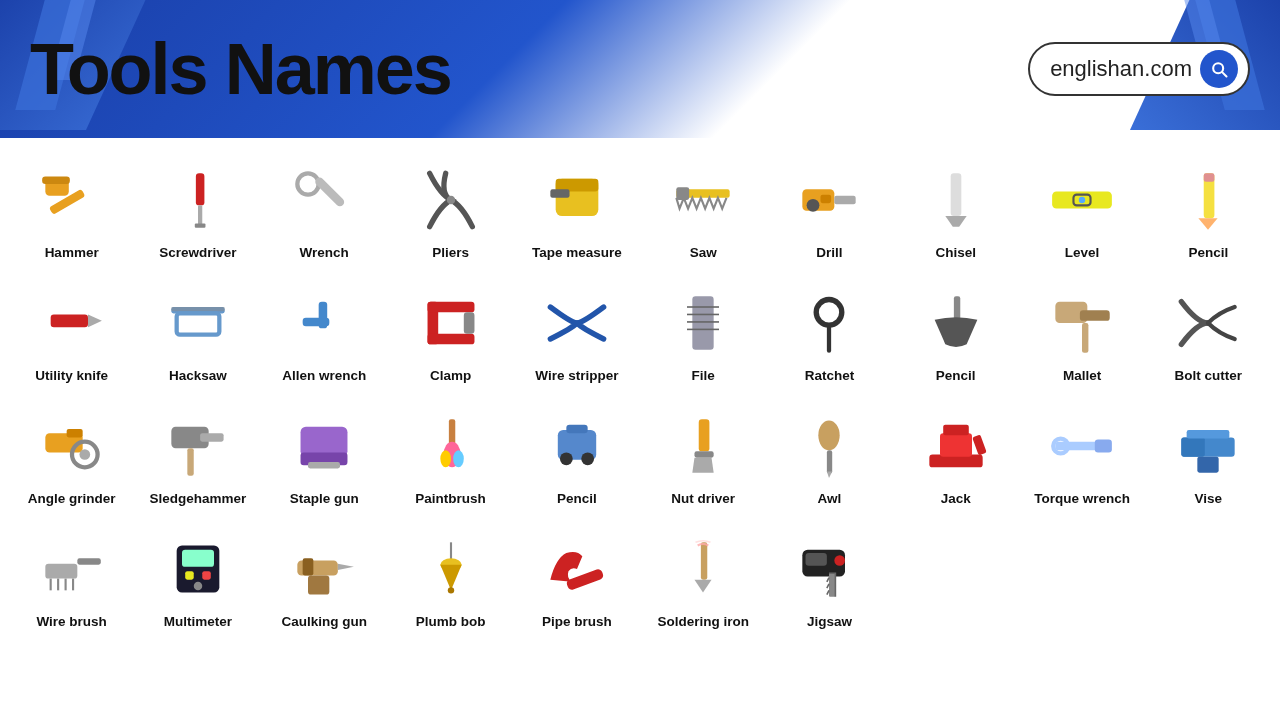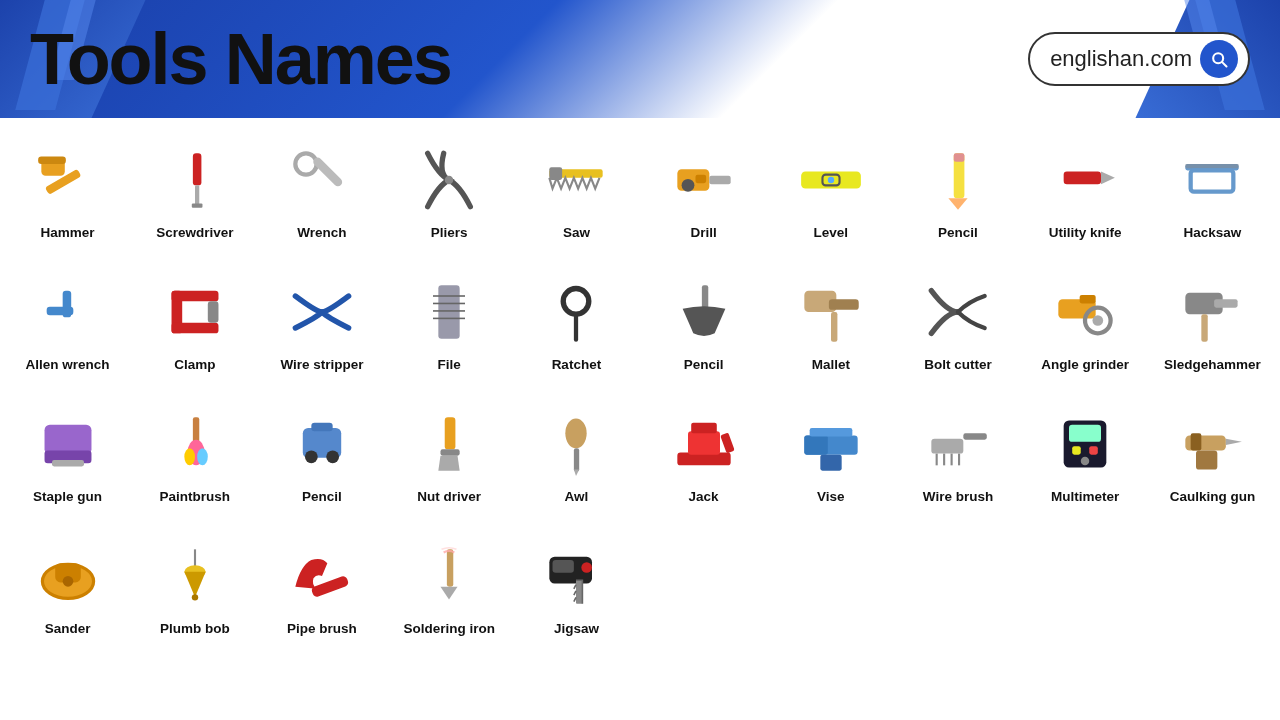--- a/index.html
+++ b/index.html
@@ -8,21 +8,21 @@
       background: #fff;
       width: 1280px;
       min-height: 720px;
       overflow: hidden;
       position: relative;
     }
 
     
     .header {
       background: linear-gradient(135deg, #1a3fa8 0%, #2255cc 40%, #fff 60%);
-      padding: 18px 30px;
+      padding: 28px 30px;
       display: flex;
       align-items: center;
       justify-content: space-between;
       position: relative;
       overflow: hidden;
     }
     .header::before {
       content: '';
       position: absolute;
       top: -10px; left: -10px;
@@ -75,21 +75,21 @@
       flex-shrink: 0;
     }
     .search-btn svg {
       width: 20px; height: 20px; fill: #fff;
     }
 
     
     .grid-container {
       display: grid;
       grid-template-columns: repeat(10, 1fr);
-      gap: 12px;
+      gap: 3px;
       padding: 10px 10px 8px 10px;
       background: #fff;
     }
     .tool-item {
       display: flex;
       flex-direction: column;
       align-items: center;
       justify-content: flex-end;
       padding: 4px 2px 6px;
       min-height: 120px;
@@ -190,34 +190,50 @@
     <div class="tool-item">
       <div class="tool-icon"><svg viewBox="0 0 60 60" width="64" height="64">
           <path d="M10 5 Q20 25 30 30 Q20 35 10 55" stroke="#555" stroke-width="5" fill="none" stroke-linecap="round"></path>
           <path d="M25 5 Q20 25 30 30 Q40 35 50 55" stroke="#555" stroke-width="5" fill="none" stroke-linecap="round"></path>
           <circle cx="30" cy="30" r="4" fill="#888"></circle>
         </svg></div>
       <div class="tool-name">Pliers</div>
     </div>
     <div class="tool-item">
       <div class="tool-icon"><svg viewBox="0 0 60 60" width="64" height="64">
+          <rect x="10" y="10" width="40" height="35" rx="6" fill="#e8c020"></rect>
+          <rect x="10" y="10" width="40" height="12" rx="3" fill="#cc9900"></rect>
+          <rect x="5" y="20" width="18" height="8" rx="2" fill="#666"></rect>
+        </svg></div>
+      <div class="tool-name">Tape
+measure</div>
+    </div>
+    <div class="tool-item">
+      <div class="tool-icon"><svg viewBox="0 0 60 60" width="64" height="64">
           <rect x="5" y="20" width="50" height="8" rx="2" fill="#e8c020"></rect>
           <path d="M5 28 L8 38 L12 28 L16 38 L20 28 L24 38 L28 28 L32 38 L36 28 L40 38 L44 28 L48 38 L52 28" stroke="#888" stroke-width="2" fill="none"></path>
           <rect x="5" y="18" width="12" height="12" rx="2" fill="#888"></rect>
         </svg></div>
       <div class="tool-name">Saw</div>
     </div>
     <div class="tool-item">
       <div class="tool-icon"><svg viewBox="0 0 60 60" width="64" height="64">
           <rect x="5" y="20" width="30" height="20" rx="4" fill="#e8a020"></rect>
           <rect x="35" y="26" width="20" height="8" rx="2" fill="#aaa"></rect>
           <circle cx="15" cy="35" r="6" fill="#555"></circle>
           <rect x="22" y="25" width="10" height="8" rx="2" fill="#cc8000"></rect>
         </svg></div>
       <div class="tool-name">Drill</div>
+    </div>
+    <div class="tool-item">
+      <div class="tool-icon"><svg viewBox="0 0 60 60" width="64" height="64">
+          <rect x="25" y="5" width="10" height="40" rx="3" fill="#ddd"></rect>
+          <polygon points="20,45 40,45 33,55 27,55" fill="#aaa"></polygon>
+        </svg></div>
+      <div class="tool-name">Chisel</div>
     </div>
     <div class="tool-item">
       <div class="tool-icon"><svg viewBox="0 0 60 60" width="64" height="64">
           <rect x="2" y="22" width="56" height="16" rx="4" fill="#e8e820"></rect>
           <rect x="22" y="25" width="16" height="10" rx="3" fill="none" stroke="#555" stroke-width="2"></rect>
           <circle cx="30" cy="30" r="3" fill="#55aaff"></circle>
         </svg></div>
       <div class="tool-name">Level</div>
     </div>
     <div class="tool-item">
@@ -371,20 +387,29 @@
       <div class="tool-name">Awl</div>
     </div>
     <div class="tool-item">
       <div class="tool-icon"><svg viewBox="0 0 60 60" width="64" height="64">
           <rect x="5" y="38" width="50" height="12" rx="3" fill="#cc2222"></rect>
           <rect x="15" y="18" width="30" height="22" rx="3" fill="#ee3333"></rect>
           <rect x="18" y="10" width="24" height="10" rx="2" fill="#cc2222"></rect>
           <rect x="48" y="20" width="8" height="18" rx="2" fill="#cc2222" transform="rotate(-20 52 29)"></rect>
         </svg></div>
       <div class="tool-name">Jack</div>
+    </div>
+    <div class="tool-item">
+      <div class="tool-icon"><svg viewBox="0 0 60 60" width="64" height="64">
+          <rect x="5" y="26" width="45" height="8" rx="3" fill="#aaccff"></rect>
+          <circle cx="10" cy="30" r="7" fill="none" stroke="#aaccff" stroke-width="4"></circle>
+          <rect x="42" y="24" width="16" height="12" rx="3" fill="#88aaee"></rect>
+        </svg></div>
+      <div class="tool-name">Torque
+wrench</div>
     </div>
     <div class="tool-item">
       <div class="tool-icon"><svg viewBox="0 0 60 60" width="64" height="64">
           <rect x="5" y="22" width="50" height="18" rx="3" fill="#4488cc"></rect>
           <rect x="5" y="22" width="22" height="18" rx="2" fill="#3377bb"></rect>
           <rect x="10" y="15" width="40" height="8" rx="2" fill="#5599dd"></rect>
           <rect x="20" y="40" width="20" height="15" rx="2" fill="#3366aa"></rect>
         </svg></div>
       <div class="tool-name">Vise</div>
     </div>
@@ -413,29 +438,20 @@
       <div class="tool-icon"><svg viewBox="0 0 60 60" width="64" height="64">
           <rect x="5" y="22" width="38" height="14" rx="4" fill="#c8a060"></rect>
           <path d="M43 25 L58 28 L43 31 Z" fill="#aaa"></path>
           <rect x="15" y="36" width="20" height="18" rx="3" fill="#a07840"></rect>
           <rect x="10" y="20" width="10" height="16" rx="2" fill="#8a6020"></rect>
         </svg></div>
       <div class="tool-name">Caulking gun</div>
     </div>
     <div class="tool-item">
       <div class="tool-icon"><svg viewBox="0 0 60 60" width="64" height="64">
-          <ellipse cx="30" cy="35" rx="24" ry="16" fill="#e8a020"></ellipse>
-          <ellipse cx="30" cy="35" rx="24" ry="16" fill="none" stroke="#cc8000" stroke-width="3"></ellipse>
-          <rect x="18" y="18" width="24" height="18" rx="5" fill="#cc8000"></rect>
-          <circle cx="30" cy="35" r="5" fill="#aa6600"></circle>
-        </svg></div>
-      <div class="tool-name">Sander</div>
-    </div>
-    <div class="tool-item">
-      <div class="tool-icon"><svg viewBox="0 0 60 60" width="64" height="64">
           <line x1="30" y1="5" x2="30" y2="22" stroke="#888" stroke-width="2"></line>
           <ellipse cx="30" cy="26" rx="10" ry="6" fill="#e8c020"></ellipse>
           <polygon points="20,26 40,26 30,50" fill="#cc9900"></polygon>
           <circle cx="30" cy="50" r="3" fill="#aa7700"></circle>
         </svg></div>
       <div class="tool-name">Plumb bob</div>
     </div>
     <div class="tool-item">
       <div class="tool-icon"><svg viewBox="0 0 60 60" width="64" height="64">
           <path d="M5 40 Q10 20 20 15 Q30 12 35 18 L30 30 Q25 28 22 32 Q20 38 25 42 Z" fill="#cc2222"></path>

